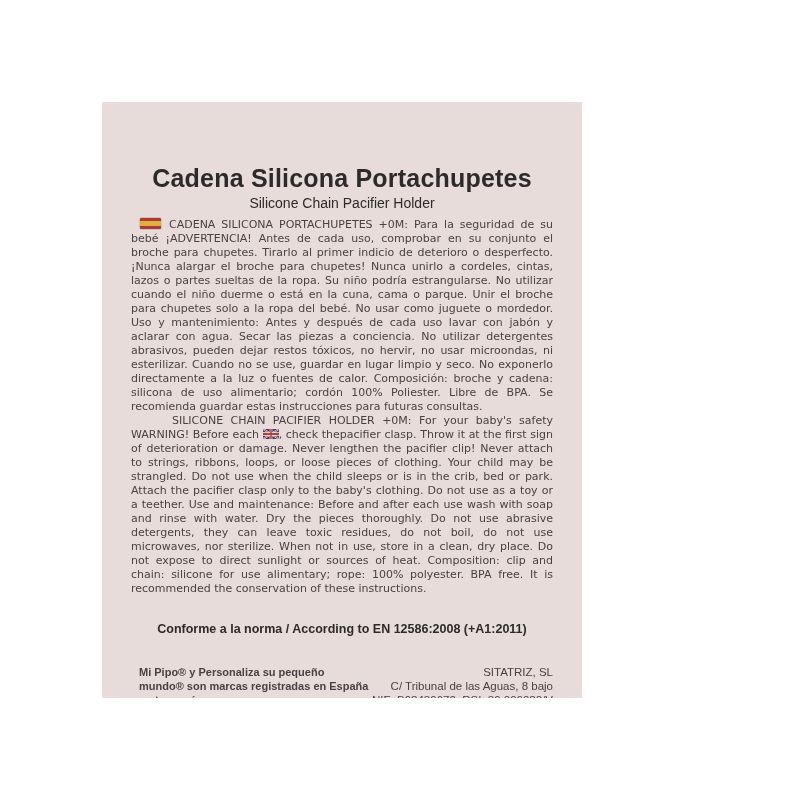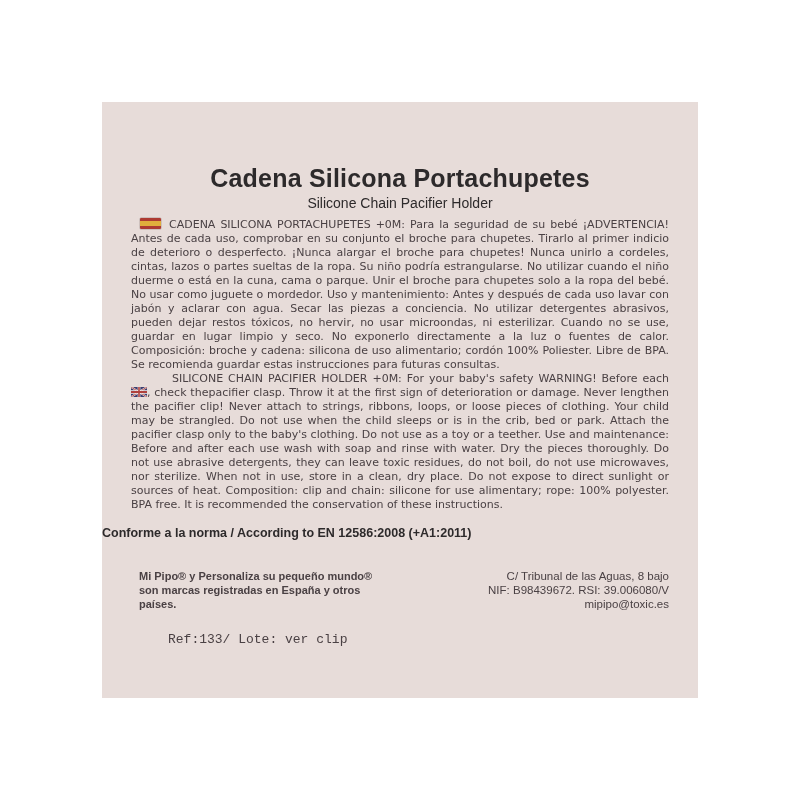--- a/index.html
+++ b/index.html
@@ -16,21 +16,21 @@
   *{margin:0;padding:0;box-sizing:border-box;}
   html,body{width:800px;height:800px;}
   body{
     background:var(--page-bg);
     font-family:"DejaVu Sans", sans-serif;
     position:relative;
   }
   .label{
     position:absolute;
     left:102px; top:102px;
-    width:596px; height:596px;
+    width:480px; height:596px;
     background:var(--label-bg);
     color:var(--text);
     overflow:hidden;
   }
   .title{
     margin-top:62px;
     text-align:center;
     font-family:"Liberation Sans", sans-serif;
     font-weight:700;
     font-size:25px;
@@ -74,21 +74,22 @@
     vertical-align:-1px;
     line-height:0;
   }
   .flag-uk svg{ width:16px; height:10px; display:block; border-radius:1px; }
   .uk-field{ fill:var(--uk-navy); }
   .uk-diag-w{ stroke:var(--uk-white); stroke-width:6; }
   .uk-diag-r{ stroke:var(--uk-red); stroke-width:3; }
   .uk-cross-w{ stroke:var(--uk-white); stroke-width:10; }
   .uk-cross-r{ stroke:var(--uk-red); stroke-width:6; }
   .standard{
-    margin-top:14px;
+    margin-top:26px;
+    text-align:center;
     font-family:"Liberation Sans", sans-serif;
     font-weight:700;
     font-size:12.5px;
     line-height:15px;
     color:var(--heading);
   }
   .footer{
     margin:28px 29px 0 29px;
     display:flex;
     justify-content:space-between;
@@ -140,19 +141,20 @@
   </div>
 
   <div class="standard">Conforme a la norma / According to EN 12586:2008 (+A1:2011)</div>
 
   <div class="footer">
     <div class="footer-left">
       <p class="trademark">Mi Pipo® y Personaliza su pequeño mundo® son marcas registradas en España y otros países.</p>
       <p class="ref-line">Ref:133/ Lote: ver clip</p>
     </div>
     <div class="company">
+      <div>SITATRIZ, SL</div>
       <div>C/ Tribunal de las Aguas, 8 bajo</div>
       <div>NIF: B98439672. RSI: 39.006080/V</div>
       <div>mipipo@toxic.es</div>
     </div>
   </div>
 
 </div>
 
 </body></html>

